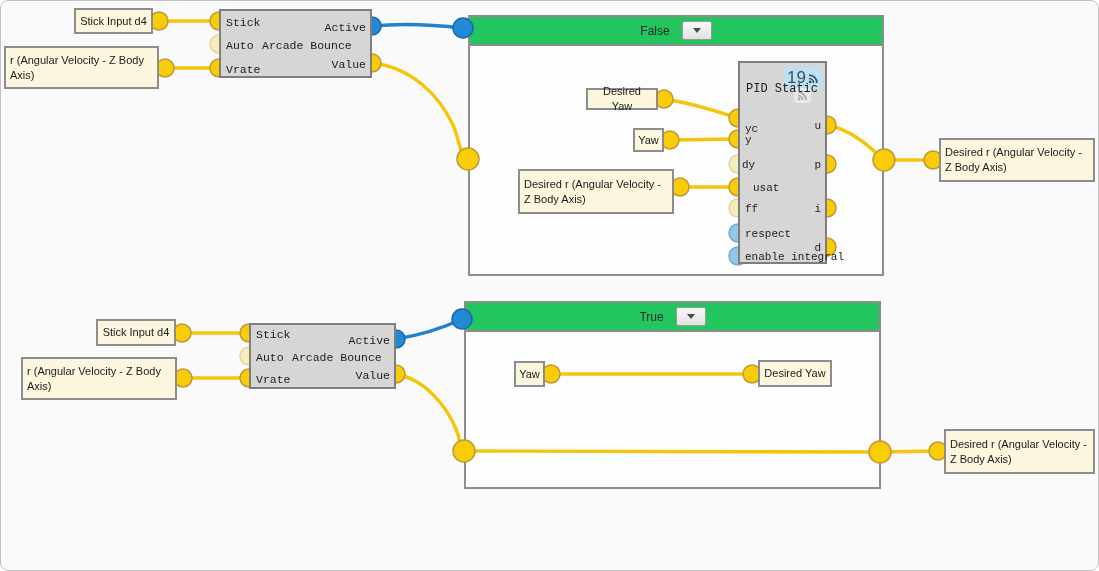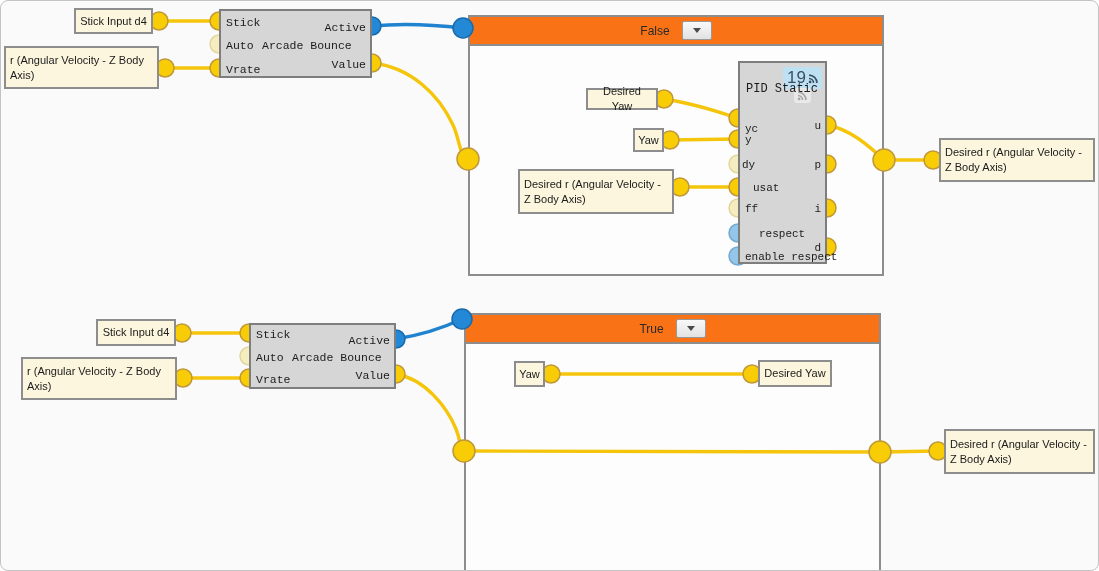--- a/index.html
+++ b/index.html
@@ -4,21 +4,21 @@
 <style>
   html,body{margin:0;padding:0;background:#ffffff;}
   .canvas{
     position:relative;width:1099px;height:571px;box-sizing:border-box;
     background:#fafafa;border:1px solid #c3c3c3;border-radius:8px;overflow:hidden;
     font-family:"Liberation Sans",sans-serif;color:#1b1b1b;
   }
   
   .group{position:absolute;background:#fdfdfd;border:2px solid #8d8d8d;z-index:1;box-sizing:border-box;}
   .group-header{
-    height:27px;background:#f97316;border-bottom:2px solid #8d8d8d;
+    height:27px;background:#22c55e;border-bottom:2px solid #8d8d8d;
     display:flex;align-items:center;justify-content:center;gap:12px;
     font-size:12px;color:#2a2a2a;
   }
   .dropdown{
     width:28px;height:17px;background:linear-gradient(#f9f9f9,#e2e2e2);
     border:1px solid #999;border-radius:2px;
     display:flex;align-items:center;justify-content:center;
   }
   .caret{width:0;height:0;border-left:4px solid transparent;border-right:4px solid transparent;border-top:5px solid #4a4a4a;}
   
@@ -59,21 +59,21 @@
 
   <div class="group" style="left:467px;top:14px;width:416px;height:261px">
     <div class="group-header">
       <span>False</span>
       <span class="dropdown">
         <span class="caret"></span>
       </span>
     </div>
   </div>
 
-  <div class="group" style="left:463px;top:312px;width:417px;height:259px">
+  <div class="group" style="left:463px;top:300px;width:417px;height:188px">
     <div class="group-header">
       <span>True</span>
       <span class="dropdown">
         <span class="caret"></span>
       </span>
     </div>
   </div>
 
   <svg class="wires" width="1099" height="571" viewBox="0 0 1099 571">
     <g>
@@ -205,21 +205,21 @@
         <path d="M1.5 8 A 6.5 6.5 0 0 1 8 14.5" fill="none" stroke="currentColor" stroke-width="2.4"></path>
         <path d="M1.5 3 A 11.5 11.5 0 0 1 13 14.5" fill="none" stroke="currentColor" stroke-width="2.4"></path>
       </svg>
     </span>
     <span class="lbl" style="left:6px;top:19px;font-size:12px">PID Static</span>
     <span class="lbl" style="left:5px;top:60px">yc</span>
     <span class="lbl" style="left:5px;top:71px">y</span>
     <span class="lbl" style="left:2px;top:96px">dy</span>
     <span class="lbl" style="left:13px;top:119px">usat</span>
     <span class="lbl" style="left:5px;top:140px">ff</span>
-    <span class="lbl" style="left:19px;top:165px">respect</span>
-    <span class="lbl" style="left:5px;top:188px">enable respect</span>
+    <span class="lbl" style="left:5px;top:165px">respect</span>
+    <span class="lbl" style="left:5px;top:188px">enable integral</span>
     <span class="lbl" style="right:4px;top:57px">u</span>
     <span class="lbl" style="right:4px;top:96px">p</span>
     <span class="lbl" style="right:4px;top:140px">i</span>
     <span class="lbl" style="right:4px;top:179px">d</span>
   </div>
 
 </div>
 
 </body></html>

